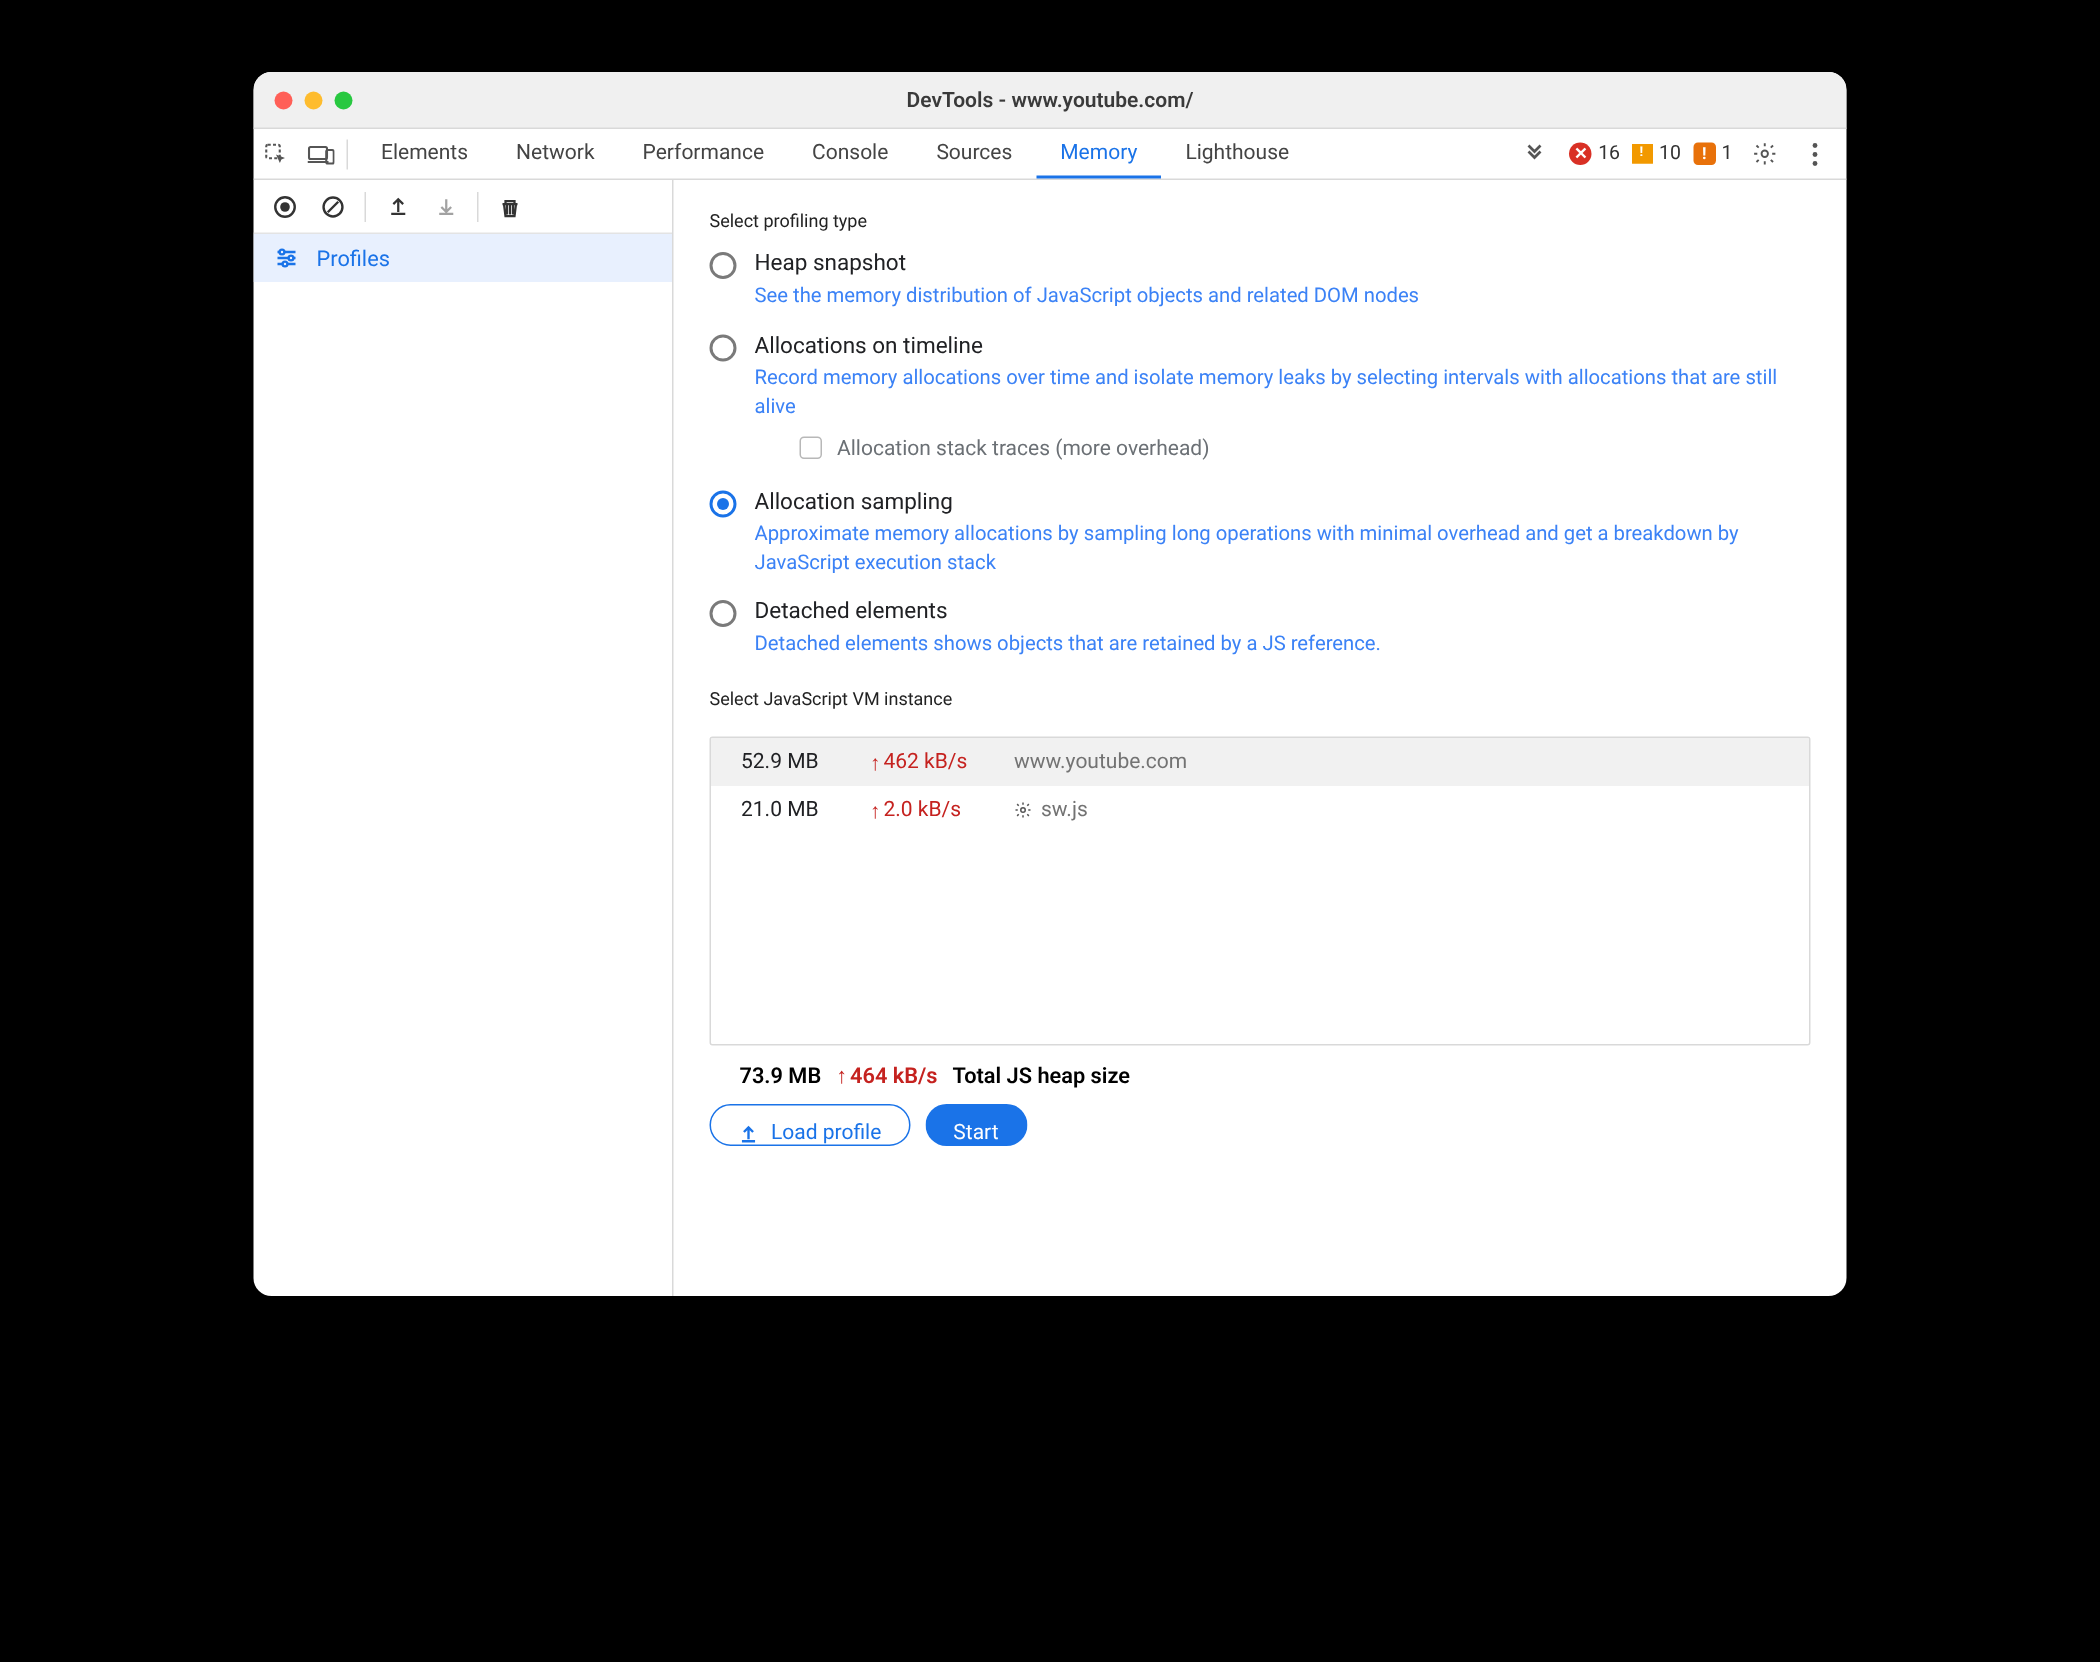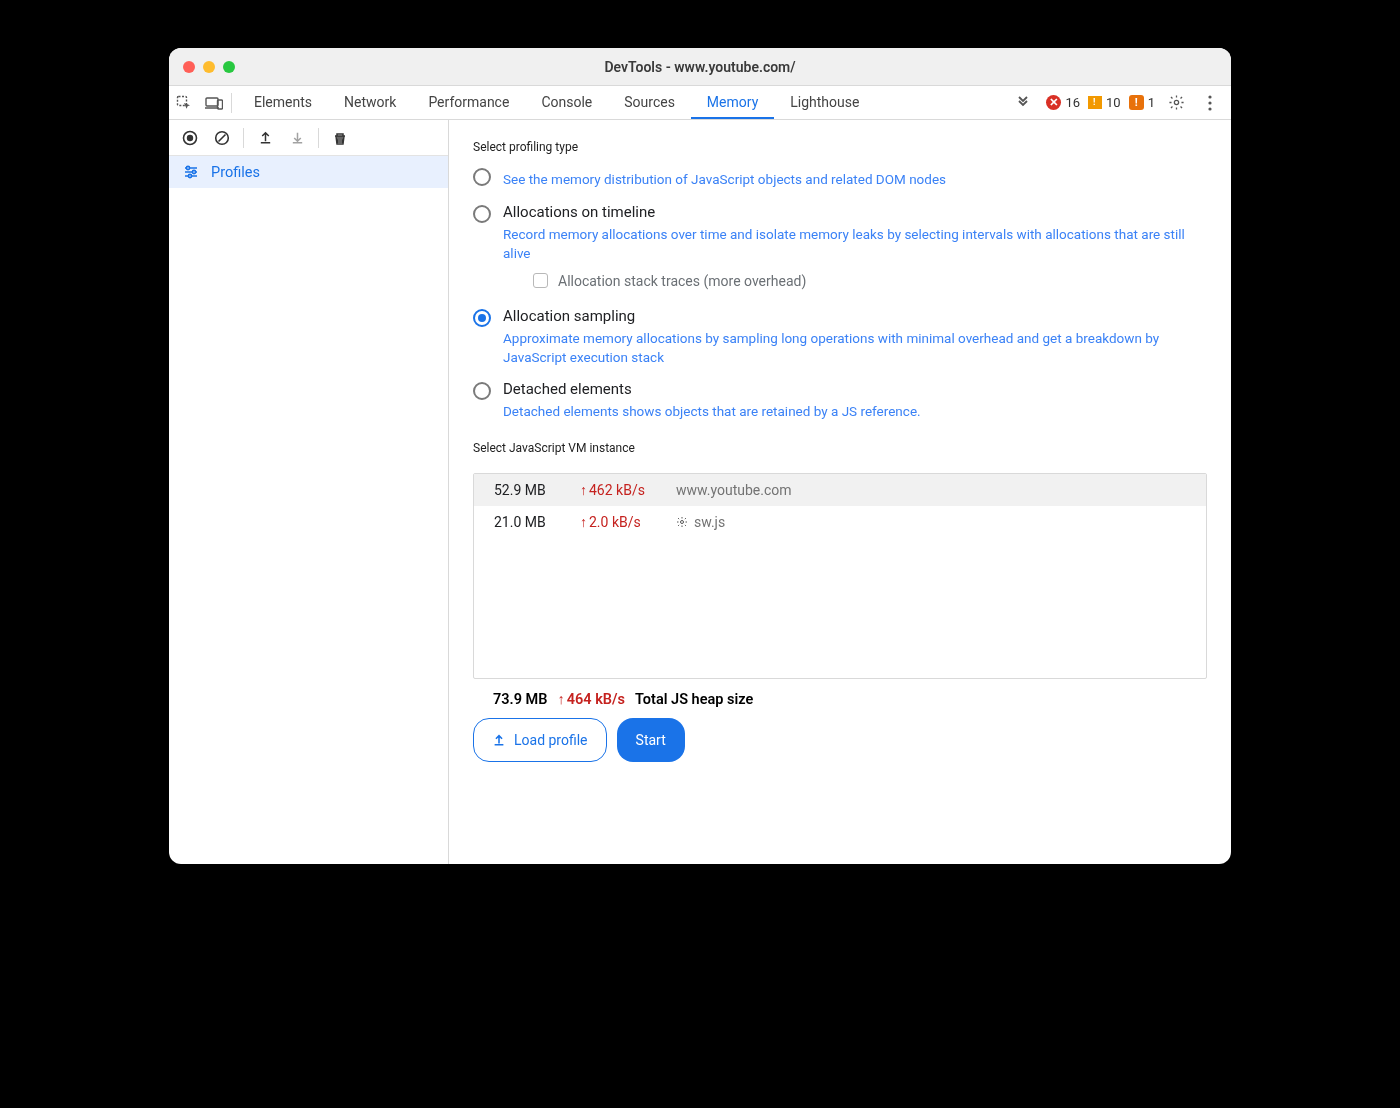--- a/index.html
+++ b/index.html
@@ -147,22 +147,22 @@
   .arrow-up { font-weight:700; }
   .totals {
     display:flex; align-items:flex-start; gap:10px;
     font-size:14.5px; margin:12px 0 10px 20px;
   }
   .totals .tsize { font-weight:600; }
   .totals .trate { color:#c5221f; display:flex;align-items:center;gap:2px;font-weight:600;}
   .totals .tlabel { font-weight:600; }
   .actions { display:flex; gap:10px; }
   .btn {
-    height:44px; border-radius:16px;
-    display:flex;align-items:center;gap:8px;
+    height:28px; border-radius:16px;
+    display:flex;align-items:flex-end;gap:8px;
     padding:0 18px; font-size:14px; cursor:pointer;
     border:1px solid transparent;
   }
   .btn.outline { border-color:#1a73e8; color:#1a73e8; background:#fff;}
   .btn.primary { background:#1a73e8; color:#fff; }
   svg { display:block; }
 </style>
 </head>
 <body>
 
@@ -279,20 +279,21 @@
         <span>Profiles</span>
       </div>
     </div>
 
     <div class="main">
       <h2 class="section">Select profiling type</h2>
 
       <div class="opt">
         <div class="radio"></div>
         <div class="txt">
+          <div class="label">Heap snapshot</div>
           <div class="desc">See the memory distribution of JavaScript objects and related DOM nodes</div>
         </div>
       </div>
 
       <div class="opt">
         <div class="radio"></div>
         <div class="txt">
           <div class="label">Allocations on timeline</div>
           <div class="desc">Record memory allocations over time and isolate memory leaks by selecting intervals with allocations that are still alive</div>
           <div class="subopt">

